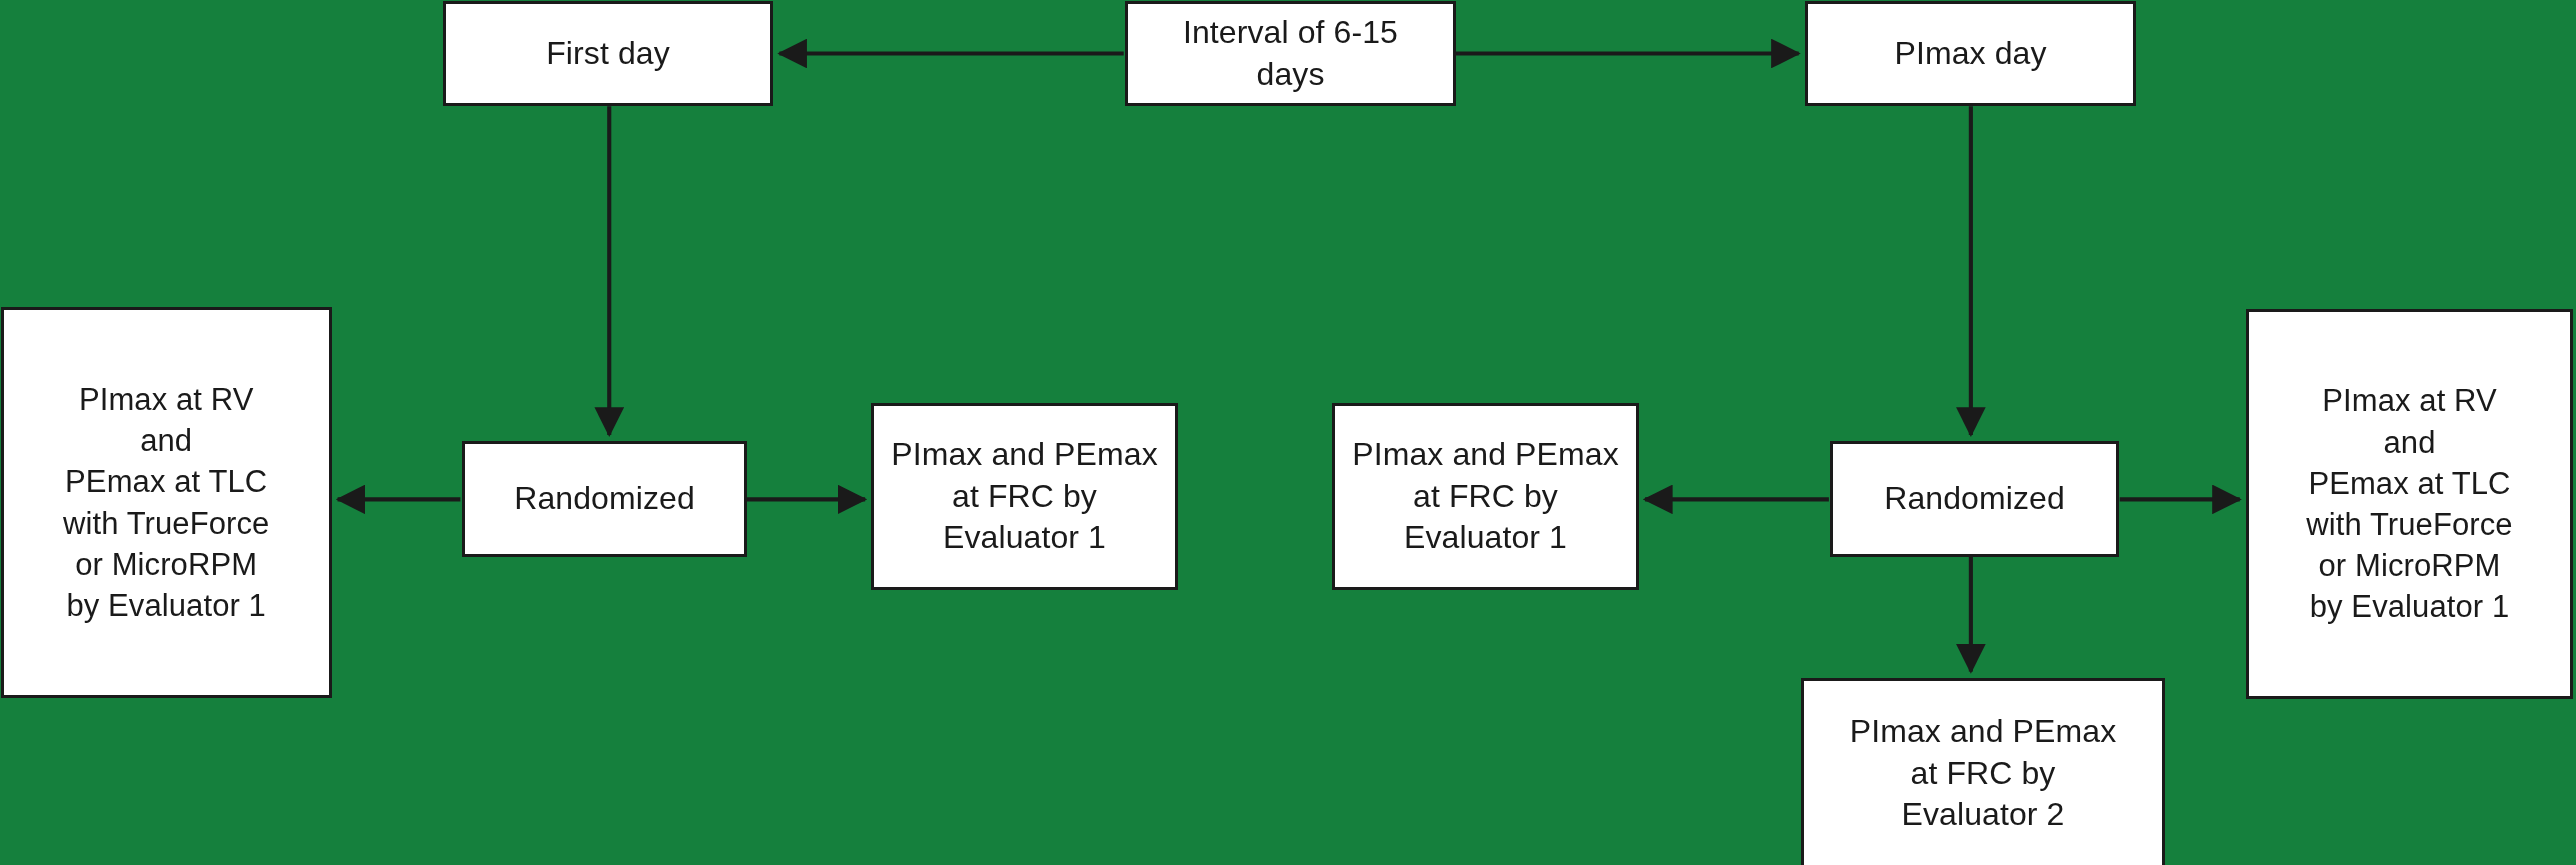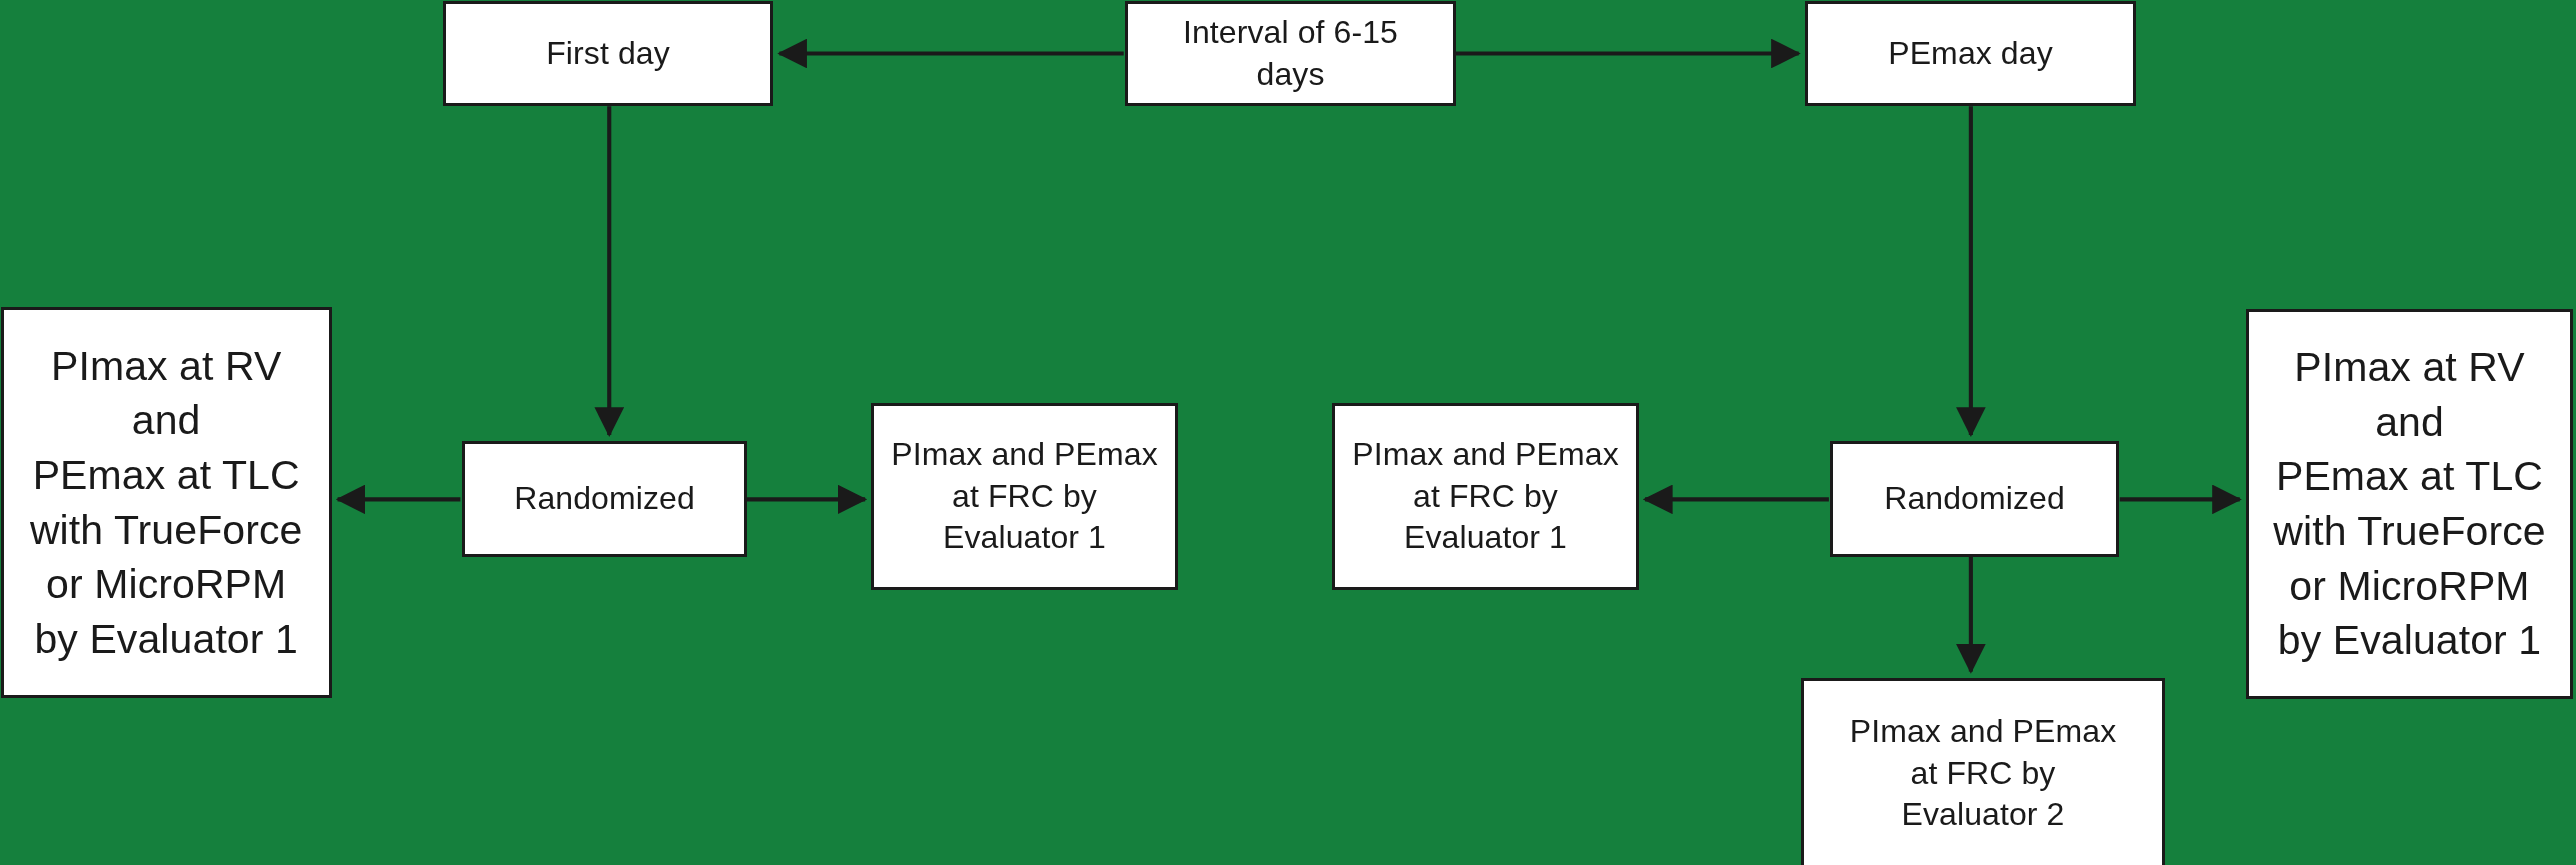--- a/index.html
+++ b/index.html
@@ -14,21 +14,21 @@
     align-items:center;
     justify-content:center;
     text-align:center;
     color:#1a1a1a;
     font-size:32px;
     line-height:1.30;
     letter-spacing:0.1px;
     white-space:pre-line;
     z-index:3;
   }
-  .node.tall{font-size:41px;line-height:1.33;}
+  .node.tall{font-size:31px;line-height:1.33;}
   .edges{position:absolute;left:0;top:0;width:2576px;height:865px;z-index:1;}
 </style>
 </head>
 <body>
 
 <div id="root">
 
   <svg class="edges" viewBox="0 0 3755 1261" width="2576" height="865" aria-hidden="true">
     <defs>
       <marker id="ah" viewBox="0 0 10 10" refX="9.3" refY="5" markerWidth="7.2" markerHeight="7.2" orient="auto-start-reverse" markerUnits="strokeWidth">
@@ -55,21 +55,21 @@
 
       <line x1="2873" y1="812" x2="2873" y2="979" marker-end="url(#ah)"></line>
     </g>
   </svg>
 
   <div class="node" style="left:443px;top:1.4px;width:330px;height:105px;">First day</div>
 
   <div class="node" style="left:1125px;top:1.4px;width:331px;height:105px;">Interval of 6-15
 days</div>
 
-  <div class="node" style="left:1805px;top:1.4px;width:331px;height:105px;">PEmax day</div>
+  <div class="node" style="left:1805px;top:1.4px;width:331px;height:105px;">PImax day</div>
 
   <div class="node tall" style="left:0.7px;top:307px;width:331px;height:391px;">PImax at RV
 and
 PEmax at TLC
 with TrueForce
 or MicroRPM
 by Evaluator 1</div>
 
   <div class="node" style="left:462px;top:441px;width:285px;height:116px;">Randomized</div>
 

